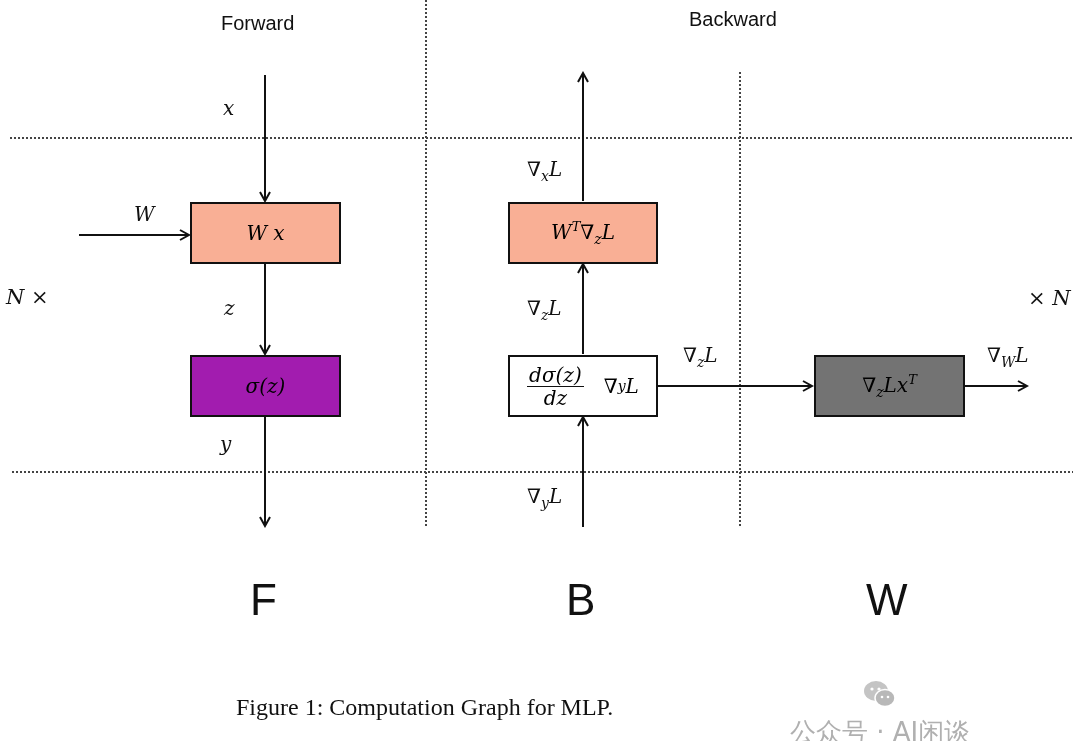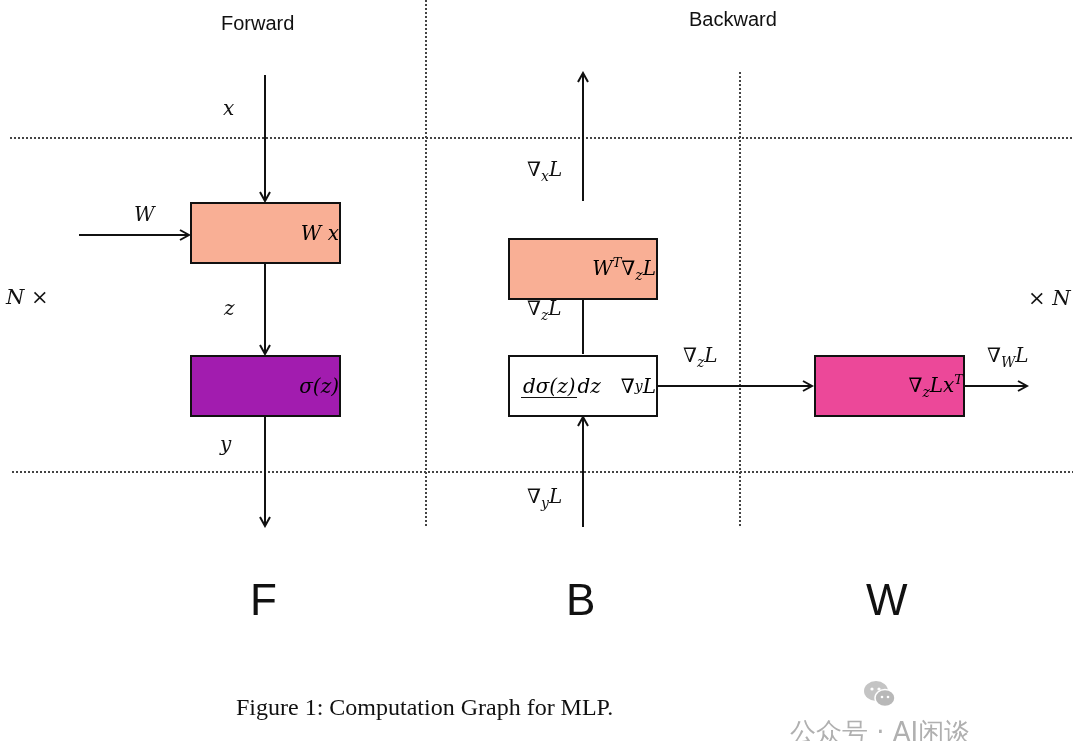--- a/index.html
+++ b/index.html
@@ -5,22 +5,22 @@
   html, body { margin: 0; padding: 0; background: #ffffff; }
   body { width: 1080px; height: 741px; position: relative; overflow: hidden; font-family: "Liberation Sans", sans-serif; }
   svg { position: absolute; left: 0; top: 0; }
   .abs { position: absolute; white-space: nowrap; color: #111; }
   .sect { font-family: "Liberation Sans", sans-serif; font-size: 20px; }
   .math { font-family: "DejaVu Serif", serif; font-style: italic; font-size: 20px; }
   .math sub { font-size: 14px; vertical-align: -5px; }
   .math sup { font-size: 13px; vertical-align: 8px; }
   .big { font-family: "Liberation Sans", sans-serif; font-size: 44px; }
   .caption { font-family: "Liberation Serif", serif; font-size: 24px; color: #111; }
-  .box { position: absolute; border: 2.5px solid #111; box-sizing: border-box; display: flex; align-items: center; justify-content: flex-end; }
-  .frac { display: inline-flex; flex-direction: row; align-items: center; margin-right: 20px; }
+  .box { position: absolute; border: 2.5px solid #111; box-sizing: border-box; display: flex; align-items: center; justify-content: center; }
+  .frac { display: inline-flex; flex-direction: column; align-items: center; margin-right: 20px; }
   .frac .num { border-bottom: 1.5px solid #111; padding: 0 2px; line-height: 22px; }
   .frac .den { line-height: 22px; }
   .watermark { position: absolute; left: 790px; top: 679px; font-family: "DejaVu Sans", sans-serif; font-size: 26px; color: #b0b0b0; display: flex; align-items: center; gap: 6px; flex-direction: column; }
   .wm-icon { width: 34px; height: 30px; position: relative; }
 </style>
 </head>
 <body>
 
 <svg width="1080" height="741">
   <defs>
@@ -70,38 +70,38 @@
 <div class="abs math" style="left:527px; top:296px;">
   <span>∇</span><sub>z</sub><span>L</span>
 </div>
 <div class="abs math" style="left:527px; top:484px;">
   <span>∇</span><sub>y</sub><span>L</span>
 </div>
 <div class="abs math" style="left:683px; top:343px;">
   <span>∇</span><sub>z</sub><span>L</span>
 </div>
 
-<div class="box" style="left:508px; top:202px; width:150px; height:62px; background:#F9AF95;margin-top:36px;">
+<div class="box" style="left:508px; top:202px; width:150px; height:62px; background:#F9AF95;">
   <span class="math">
     <span>W</span><sup>T</sup><span>∇</span><sub>z</sub><span>L</span>
   </span>
 </div>
 <div class="box" style="left:508px; top:355px; width:150px; height:62px; background:#ffffff;">
   <span class="math" style="display:inline-flex; align-items:center;">
     <span class="frac">
       <span class="num">dσ(z)</span>
       <span class="den">dz</span>
     </span>
     <span>∇</span>
       <sub>y</sub>
       <span>L</span>
   </span>
 </div>
 
-<div class="box" style="left:814px; top:355px; width:151px; height:62px; background:#ec4899;">
+<div class="box" style="left:814px; top:355px; width:151px; height:62px; background:#737373;">
   <span class="math">
     <span>∇</span><sub>z</sub><span>Lx</span><sup>T</sup>
   </span>
 </div>
 <div class="abs math" style="left:987px; top:343px;">
   <span>∇</span><sub>W</sub><span>L</span>
 </div>
 
 <div class="abs big" style="left:250px; top:575px;">F</div>
 <div class="abs big" style="left:566px; top:575px;">B</div>

